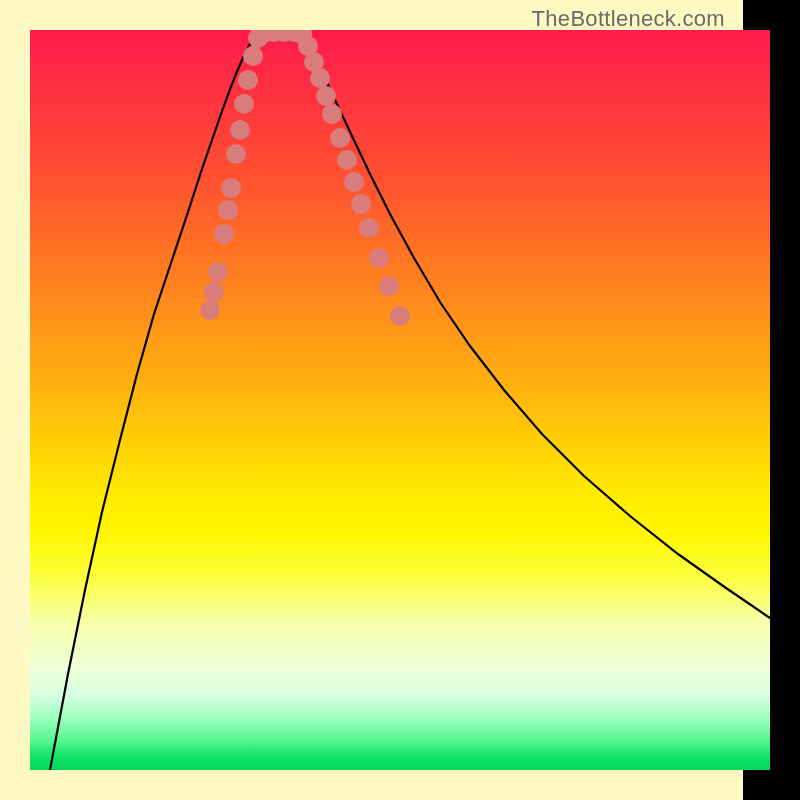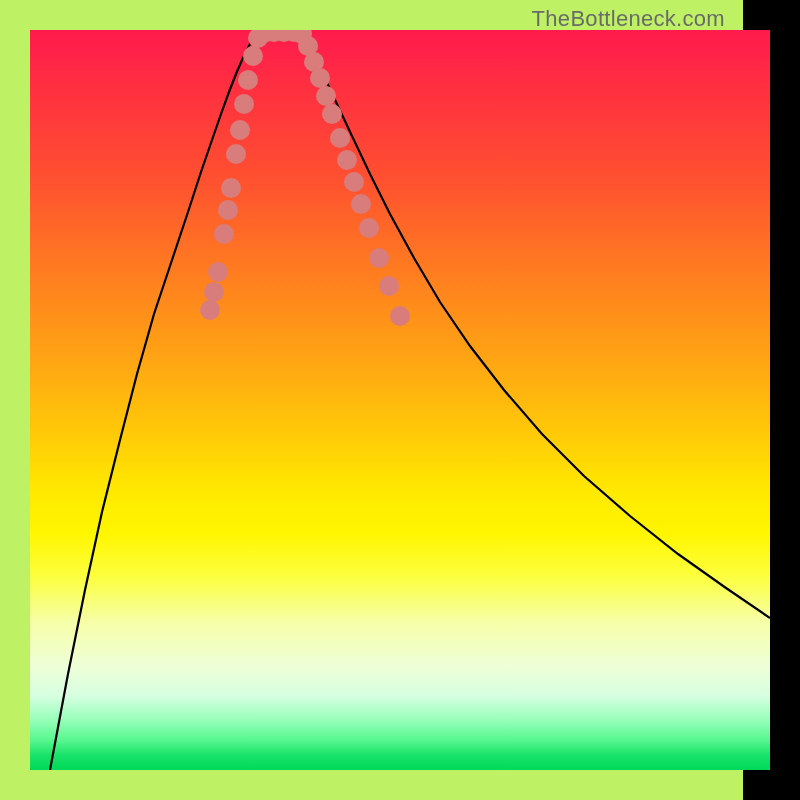--- a/index.html
+++ b/index.html
@@ -8,21 +8,21 @@
     width: 800px;
     height: 800px;
     overflow: hidden;
     background: #000;
     font-family: Arial, Helvetica, sans-serif;
   }
   .frame {
     position: absolute;
     left: 0; top: 0;
     width: 743px; height: 800px;
-    background: #bef264;
+    background: #fef9c3;
   }
   .plot-area {
     position: absolute;
     left: 30px; top: 30px;
     width: 740px; height: 740px;
     overflow: hidden;
   }
   .gradient-bg {
     position: absolute;
     left: 0; top: 0; right: 0; bottom: 0;

